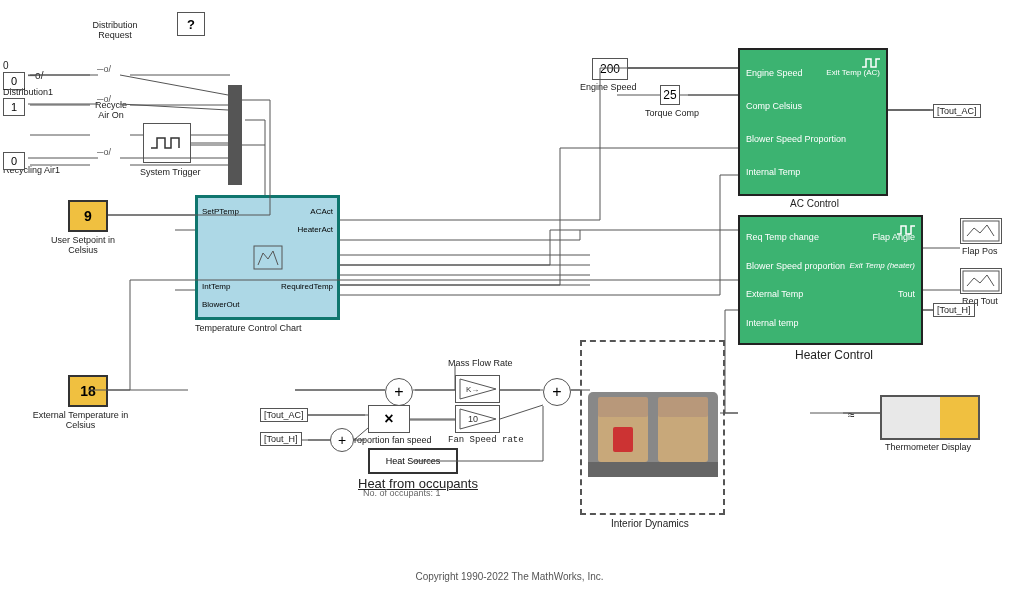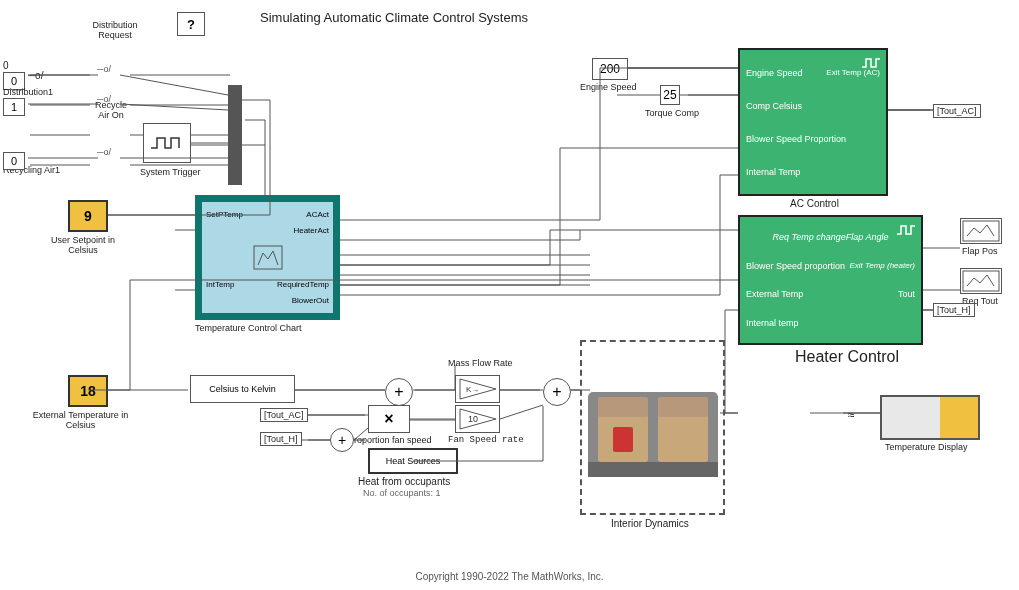--- a/index.html
+++ b/index.html
@@ -51,21 +51,21 @@
       border: 2px solid #222;
     }
     .block-yellow {
       background: #f0c040;
       border: 2px solid #333;
       font-size: 14px;
       font-weight: bold;
     }
     .block-blue {
       background: #add8e6;
-      border: 7px solid #0f766e;
+      border: 3px solid #0f766e;
     }
     .block-white {
       background: white;
       border: 1px solid #555;
     }
     .block-label {
       position: absolute;
       text-align: center;
       font-size: 10px;
       color: #222;
@@ -119,21 +119,20 @@
       align-items: center;
       justify-content: center;
       font-size: 10px;
     }
   </style>
 </head>
 <body>
 
 <div class="canvas">
 
-  <div class="title">Simulating Automatic Climate Control Systems</div>
 
   <div class="copyright">Copyright 1990-2022 The MathWorks, Inc.</div>
 
   <svg class="connections">
 
     <line x1="617" y1="68" x2="738" y2="68" stroke="#555" stroke-width="1"></line>
     <line x1="617" y1="95" x2="738" y2="95" stroke="#555" stroke-width="1"></line>
 
     <line x1="340" y1="255" x2="590" y2="255" stroke="#555" stroke-width="1"></line>
     <line x1="340" y1="265" x2="590" y2="265" stroke="#555" stroke-width="1"></line>
@@ -235,21 +234,21 @@
     <div style="display:flex; justify-content:center; align-items:center; height:30px;">
       <svg width="30" height="25">
         <rect x="1" y="1" width="28" height="23" fill="none" stroke="#555" stroke-width="1"></rect>
         <polyline points="5,20 10,8 15,14 20,6 25,20" fill="none" stroke="#555" stroke-width="1"></polyline>
       </svg>
     </div>
     <div style="width:100%; display:flex; justify-content:space-between; font-size:8px;">
       <span>IntTemp</span>
       <span>RequiredTemp</span>
     </div>
-    <div style="width:100%; display:flex; justify-content:flex-end; font-size:8px;">
+    <div style="width:100%; display:flex; justify-content:flex-start; font-size:8px;">
       <span>BlowerOut</span>
     </div>
   </div>
   <div class="block-label" style="left:195px; top:323px; font-size:9px;">Temperature Control Chart</div>
 
   <div class="block block-yellow" style="left:68px; top:200px; width:40px; height:32px; font-size:14px;">9</div>
   <div class="block-label" style="left:38px; top:235px; font-size:9px; width:90px; text-align:center;">User Setpoint in Celsius</div>
 
   <div class="block block-green" style="left:738px; top:48px; width:150px; height:148px; flex-direction:column; align-items:flex-start; justify-content:space-around; padding:6px; font-size:9px;">
     <div style="display:flex; width:100%; justify-content:space-between; align-items:center;">
@@ -260,39 +259,39 @@
     <div><span>Blower Speed Proportion</span></div>
     <div><span>Internal Temp</span></div>
 
     <svg width="20" height="15" style="position:absolute; right:5px; top:5px;">
       <polyline points="1,12 5,12 5,4 10,4 10,12 15,12 15,4 19,4" fill="none" stroke="white" stroke-width="1.5"></polyline>
     </svg>
   </div>
   <div class="block-label" style="left:790px; top:198px; font-size:10px;">AC Control</div>
 
   <div class="block block-green" style="left:738px; top:215px; width:185px; height:130px; flex-direction:column; align-items:flex-start; justify-content:space-around; padding:6px; font-size:9px;">
-    <div style="display:flex; width:100%; justify-content:center;font-style:italic;">
+    <div style="display:flex; width:100%; justify-content:space-between;">
       <span>Req Temp change</span>
       <span>Flap Angle</span>
     </div>
     <div style="display:flex; width:100%; justify-content:space-between;">
       <span>Blower Speed proportion</span>
       <span style="font-size:8px;font-style:italic;">Exit Temp (heater)</span>
     </div>
     <div style="display:flex; width:100%; justify-content:space-between;">
       <span>External Temp</span>
       <span>Tout</span>
     </div>
     <div><span>Internal temp</span></div>
 
     <svg width="20" height="15" style="position:absolute; right:5px; top:5px;">
       <polyline points="1,12 5,12 5,4 10,4 10,12 15,12 15,4 19,4" fill="none" stroke="white" stroke-width="1.5"></polyline>
     </svg>
   </div>
-  <div class="block-label" style="left:795px; top:348px; font-size:16px;">Heater Control</div>
+  <div class="block-label" style="left:795px; top:348px; font-size:12px;">Heater Control</div>
 
   <div class="const-block" style="left:592px; top:58px; width:36px; height:22px; font-size:12px;">200</div>
   <div class="block-label" style="left:580px; top:82px; font-size:9px;">Engine Speed</div>
 
   <div class="const-block" style="left:660px; top:85px; width:20px; height:20px; font-size:12px;">25</div>
   <div class="block-label" style="left:645px; top:108px; font-size:9px;">Torque Comp</div>
 
   <div class="block-label" style="left:933px; top:104px; font-size:9px; border:1px solid #555; background:white; padding:1px 3px;">[Tout_AC]</div>
 
   <div class="scope-block" style="left:960px; top:218px; width:42px; height:26px;">
@@ -327,23 +326,20 @@
 
         <rect x="30" y="55" width="20" height="25" fill="#cc3333" rx="2"></rect>
       </svg>
     </div>
   </div>
   <div class="block-label" style="left:598px; top:518px; font-size:10px;padding-left:13px;">Interior Dynamics</div>
 
   <div class="block block-yellow" style="left:68px; top:375px; width:40px; height:32px; font-size:14px;">18</div>
   <div class="block-label" style="left:28px; top:410px; font-size:9px; width:105px; text-align:center;">External Temperature in Celsius</div>
 
-  <div class="block block-white" style="left:190px; top:375px; width:105px; height:28px; font-size:9px;">
-    <span>Celsius to Kelvin</span>
-  </div>
 
   <div class="sum-block" style="left:385px; top:378px; width:28px; height:28px; font-size:16px;">+</div>
 
   <div class="gain-block" style="left:455px; top:375px; width:45px; height:28px;">
     <svg width="40" height="24">
       <polygon points="2,22 38,12 2,2" fill="white" stroke="#555" stroke-width="1"></polygon>
       <text x="8" y="15" font-size="8" fill="#333">K→</text>
     </svg>
   </div>
   <div class="block-label" style="left:448px; top:358px; font-size:9px;">Mass Flow Rate</div>
@@ -357,35 +353,35 @@
     <svg width="40" height="24">
       <polygon points="2,22 38,12 2,2" fill="white" stroke="#555" stroke-width="1"></polygon>
       <text x="10" y="15" font-size="9" fill="#333">10</text>
     </svg>
   </div>
   <div class="block-label" style="left:448px; top:435px; font-size:9px;font-family:Liberation Mono, monospace;">Fan Speed rate</div>
 
   <div class="block block-white" style="left:368px; top:448px; width:90px; height:26px; font-size:9px; border:2px solid #333;">
     <span>Heat Sources</span>
   </div>
-  <div class="block-label" style="left:358px; top:476px; font-size:10px;">Heat from occupants</div>
+  <div class="block-label" style="left:358px; top:476px; font-size:13px;text-decoration:underline;">Heat from occupants</div>
   <div class="block-label" style="left:363px; top:488px; font-size:9px; color:#666;">No. of occupants: 1</div>
 
   <div class="block-label" style="left:260px; top:408px; font-size:9px; border:1px solid #555; background:white; padding:1px 3px;">[Tout_AC]</div>
 
   <div class="block-label" style="left:260px; top:432px; font-size:9px; border:1px solid #555; background:white; padding:1px 3px;">[Tout_H]</div>
 
   <div class="sum-block" style="left:330px; top:428px; width:24px; height:24px; font-size:14px;">+</div>
 
 
   <div style="position:absolute; left:848px; top:408px; font-size:12px;">≈</div>
 
   <div style="position:absolute; left:880px; top:395px; width:100px; height:45px; background: linear-gradient(to right, #e8e8e8 60%, #f0c040 60%); border: 2px solid #555; display:flex; align-items:center; justify-content:flex-end; padding-right:4px;">
   </div>
-  <div class="block-label" style="left:885px; top:442px; font-size:9px;">Temperature Display</div>
+  <div class="block-label" style="left:885px; top:442px; font-size:9px;">Thermometer Display</div>
 
   <svg style="position:absolute; top:0; left:0; width:1019px; height:590px; pointer-events:none;">
 
     <line x1="340" y1="220" x2="600" y2="220" stroke="#555" stroke-width="1"></line>
     <line x1="600" y1="220" x2="600" y2="68" stroke="#555" stroke-width="1"></line>
     <line x1="600" y1="68" x2="738" y2="68" stroke="#555" stroke-width="1"></line>
 
     <line x1="340" y1="240" x2="580" y2="240" stroke="#555" stroke-width="1"></line>
     <line x1="580" y1="240" x2="580" y2="230" stroke="#555" stroke-width="1"></line>
 

